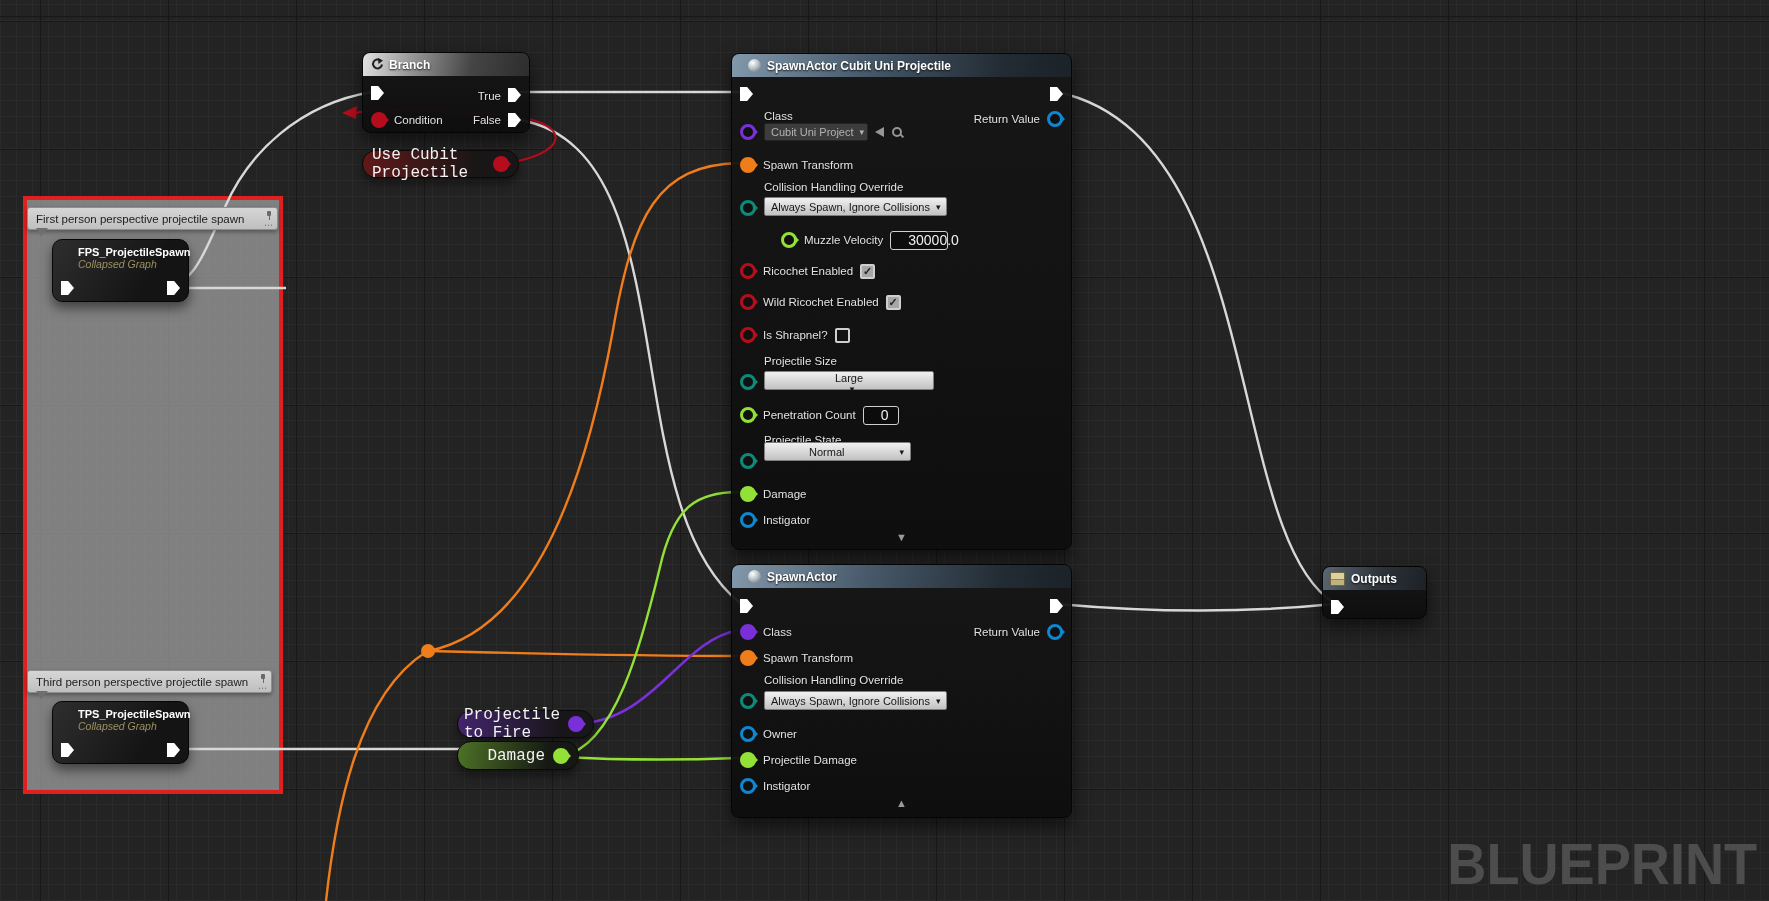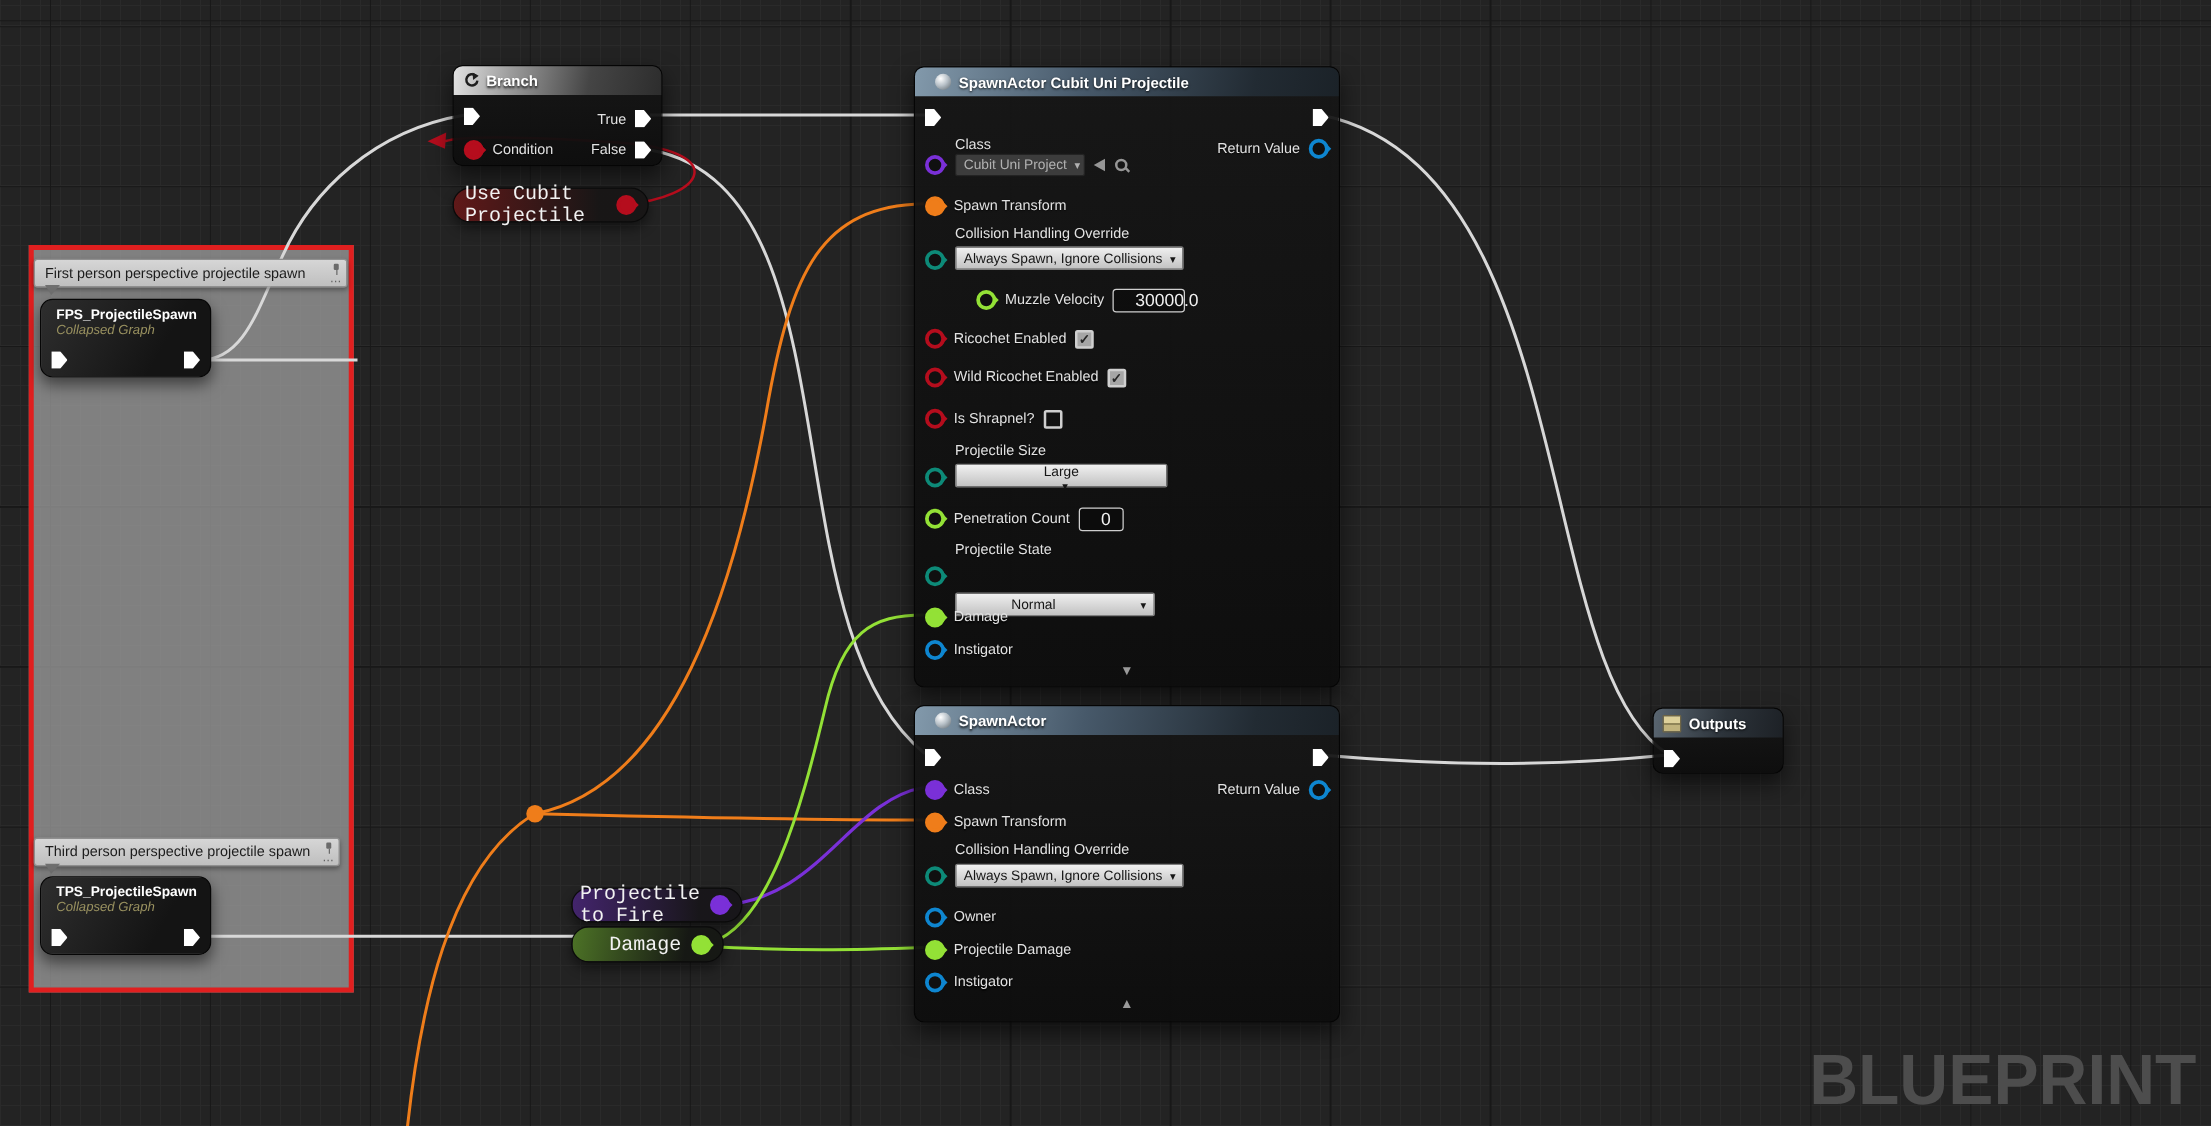--- a/index.html
+++ b/index.html
@@ -61,21 +61,21 @@
   
   .pill{position:absolute;z-index:3;border-radius:14px;border:1px solid #0a0a0a;
     display:flex;align-items:center;justify-content:flex-end;gap:8px;padding:12px 9px;
     color:#f2f2f2;font-size:16px;box-shadow:0 5px 9px rgba(0,0,0,.45);box-sizing:border-box;font-family:Liberation Mono, monospace;}
   .pill-red{background:linear-gradient(90deg,rgba(135,25,25,.65),rgba(24,22,22,.96) 75%),#181818;}
   .pill-purple{background:linear-gradient(90deg,rgba(96,45,165,.6),rgba(24,22,26,.96) 75%),#181818;}
   .pill-green{background:linear-gradient(100deg,rgba(120,190,50,.55),rgba(22,24,20,.96) 75%),#181818;}
   
   .mini-node{position:absolute;z-index:3;background:linear-gradient(120deg,#2e2e2e,#141414 70%);
     border:1px solid #060606;border-radius:10px;box-shadow:0 6px 12px rgba(0,0,0,.5);
-    padding:6px 12px;box-sizing:border-box;}
+    padding:6px 25px;box-sizing:border-box;margin-left:20px;}
   .mini-title{font-size:11px;font-weight:bold;color:#fff;}
   .mini-sub{font-size:10.5px;font-style:italic;color:#9a9260;}
   
   .spawn-icon{width:13px;height:13px;border-radius:50%;flex:none;
     background:radial-gradient(circle at 35% 30%,#fff,#b9c2c9 45%,#59636a);}
   .out-icon{width:13px;height:12px;flex:none;border:1px solid #6e6546;border-radius:1px;
     background:linear-gradient(#ddd09a 48%,#8f8458 48%,#8f8458 55%,#c0b27c 55%);}
   .mag{position:relative;width:13px;height:13px;flex:none;}
   .mag::before{content:"";position:absolute;left:1px;top:1px;width:6px;height:6px;border:2px solid #969696;border-radius:50%;}
   .mag::after{content:"";position:absolute;left:9px;top:9px;width:4px;height:2px;background:#969696;transform:rotate(45deg);}
@@ -226,21 +226,21 @@
       <span>Large</span>
       <span class="caret">▾</span>
     </div>
     <div class="prow" style="left:8px;top:352px;">
       <span class="dpin c-float"></span>
       <span class="plabel">Penetration Count</span>
       <span class="numbox" style="width:22px;">0</span>
     </div>
     <div class="sublabel" style="left:32px;top:380px;">Projectile State</div>
     <span class="dpin c-enum" style="position:absolute;left:8px;top:399px;"></span>
-    <div class="dd" style="left:32px;top:420px;width:160px;padding-left:44px;">
+    <div class="dd" style="left:32px;top:388px;width:147px;padding-left:44px;">
       <span>Normal</span>
       <span class="caret">▾</span>
     </div>
     <div class="prow" style="left:8px;top:431px;">
       <span class="dpin filled c-float"></span>
       <span class="plabel">Damage</span>
     </div>
     <div class="prow" style="left:8px;top:457px;">
       <span class="dpin c-obj"></span>
       <span class="plabel">Instigator</span>

